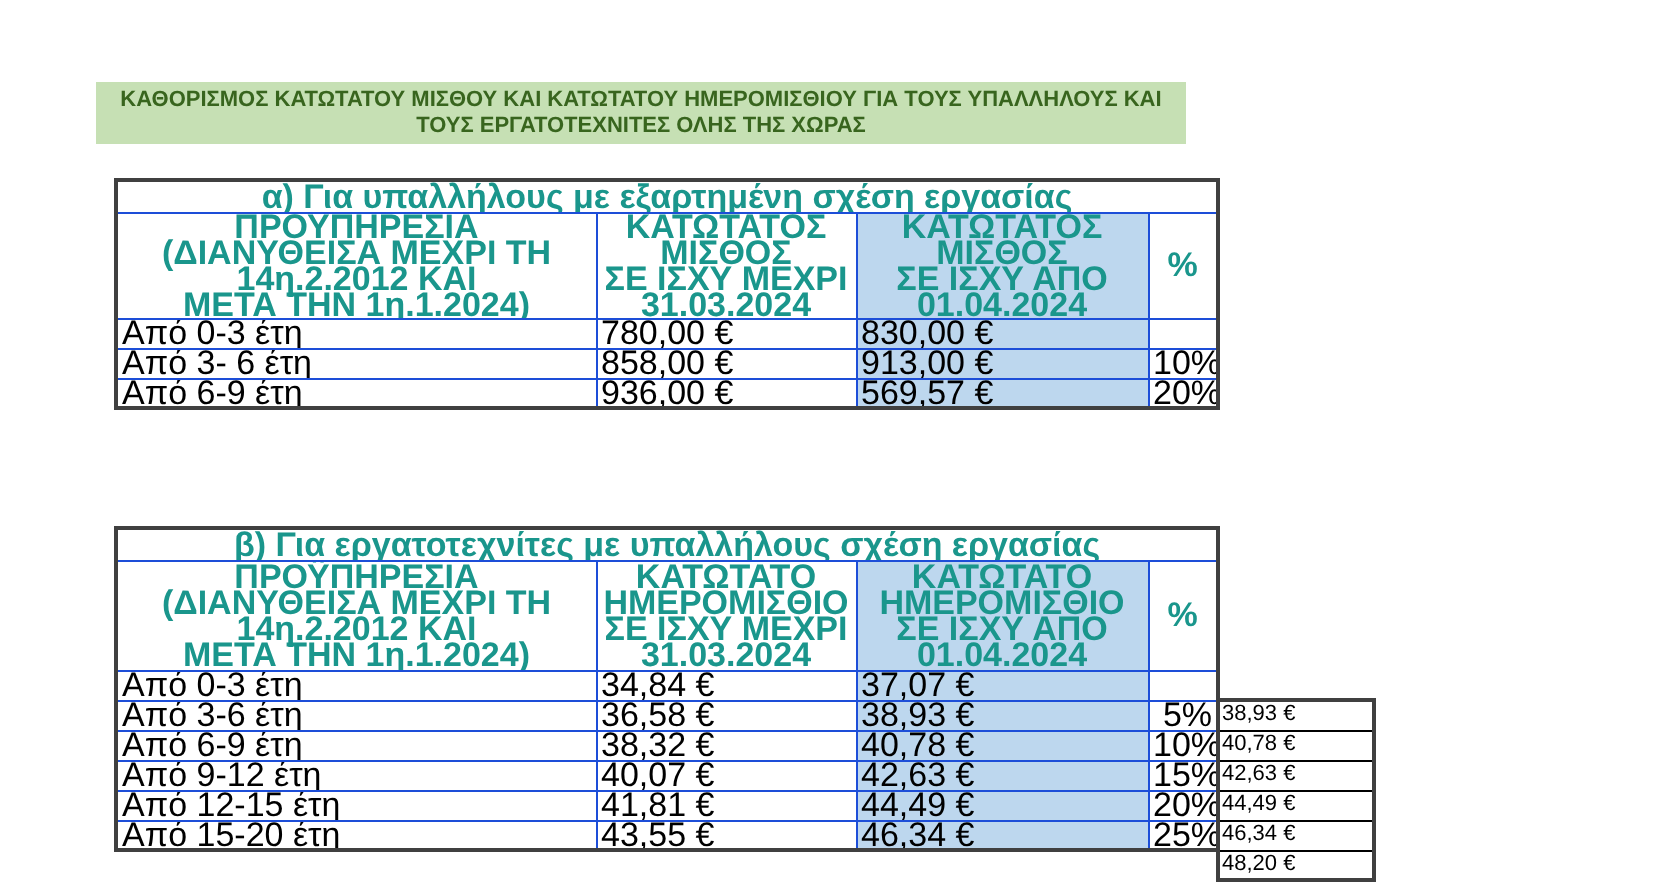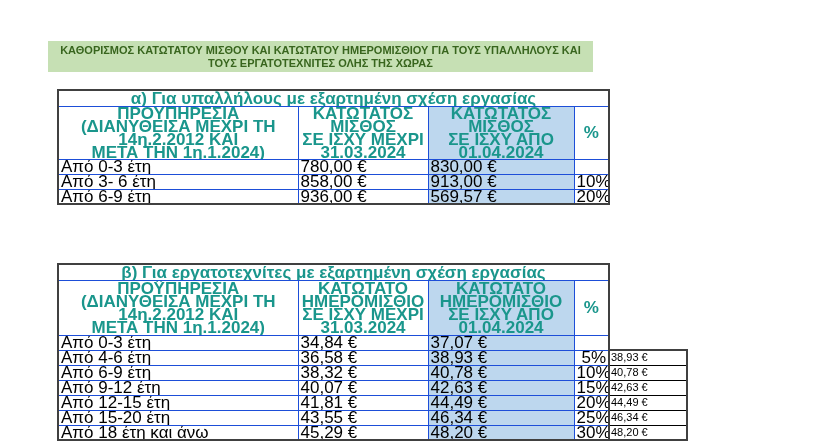--- a/index.html
+++ b/index.html
@@ -102,21 +102,21 @@
 
 <table class="doc" id="tableB">
   <colgroup>
       <col style="width:240px">
       <col style="width:130px">
       <col style="width:146px">
       <col style="width:35px">
     </colgroup>
   <tbody>
       <tr>
-        <td class="title-cell" colspan="4">β) Για εργατοτεχνίτες  με εξαρτημένη σχέση εργασίας</td>
+        <td class="title-cell" colspan="4">β) Για εργατοτεχνίτες  με υπαλλήλους σχέση εργασίας</td>
       </tr>
   <tr>
     <td class="head">ΠΡΟΫΠΗΡΕΣΙΑ
 (ΔΙΑΝΥΘΕΙΣΑ ΜΕΧΡΙ ΤΗ 14η.2.2012 ΚΑΙ
 ΜΕΤΑ ΤΗΝ 1η.1.2024)</td>
     <td class="head">ΚΑΤΩΤΑΤΟ
 ΗΜΕΡΟΜΙΣΘΙΟ
 ΣΕ ΙΣΧΥ ΜΕΧΡΙ
 31.03.2024</td>
     <td class="head hl">ΚΑΤΩΤΑΤΟ
@@ -124,21 +124,21 @@
 ΣΕ ΙΣΧΥ ΑΠΟ 01.04.2024</td>
     <td class="head">%</td>
   </tr>
   <tr class="data">
     <td>Από 0-3 έτη</td>
     <td>34,84 €</td>
     <td class="hl val-new">37,07 €</td>
     <td class="pct"></td>
   </tr>
   <tr class="data">
-    <td>Από 4-6 έτη</td>
+    <td>Από 3-6 έτη</td>
     <td>36,58 €</td>
     <td class="hl val-new">38,93 €</td>
     <td class="pct">5%</td>
   </tr>
   <tr class="data">
     <td>Από 6-9 έτη</td>
     <td>38,32 €</td>
     <td class="hl val-new">40,78 €</td>
     <td class="pct">10%</td>
   </tr>
@@ -153,26 +153,20 @@
     <td>41,81 €</td>
     <td class="hl val-new">44,49 €</td>
     <td class="pct">20%</td>
   </tr>
   <tr class="data">
     <td>Από 15-20 έτη</td>
     <td>43,55 €</td>
     <td class="hl val-new">46,34 €</td>
     <td class="pct">25%</td>
   </tr>
-  <tr class="data">
-    <td>Από 18 έτη και άνω</td>
-    <td>45,29 €</td>
-    <td class="hl val-new">48,20 €</td>
-    <td class="pct">30%</td>
-  </tr>
 </tbody>
   </table>
 
 <table class="side">
   <tbody>
       <tr>
         <td>38,93 €</td>
       </tr>
   <tr>
         <td>40,78 €</td>

